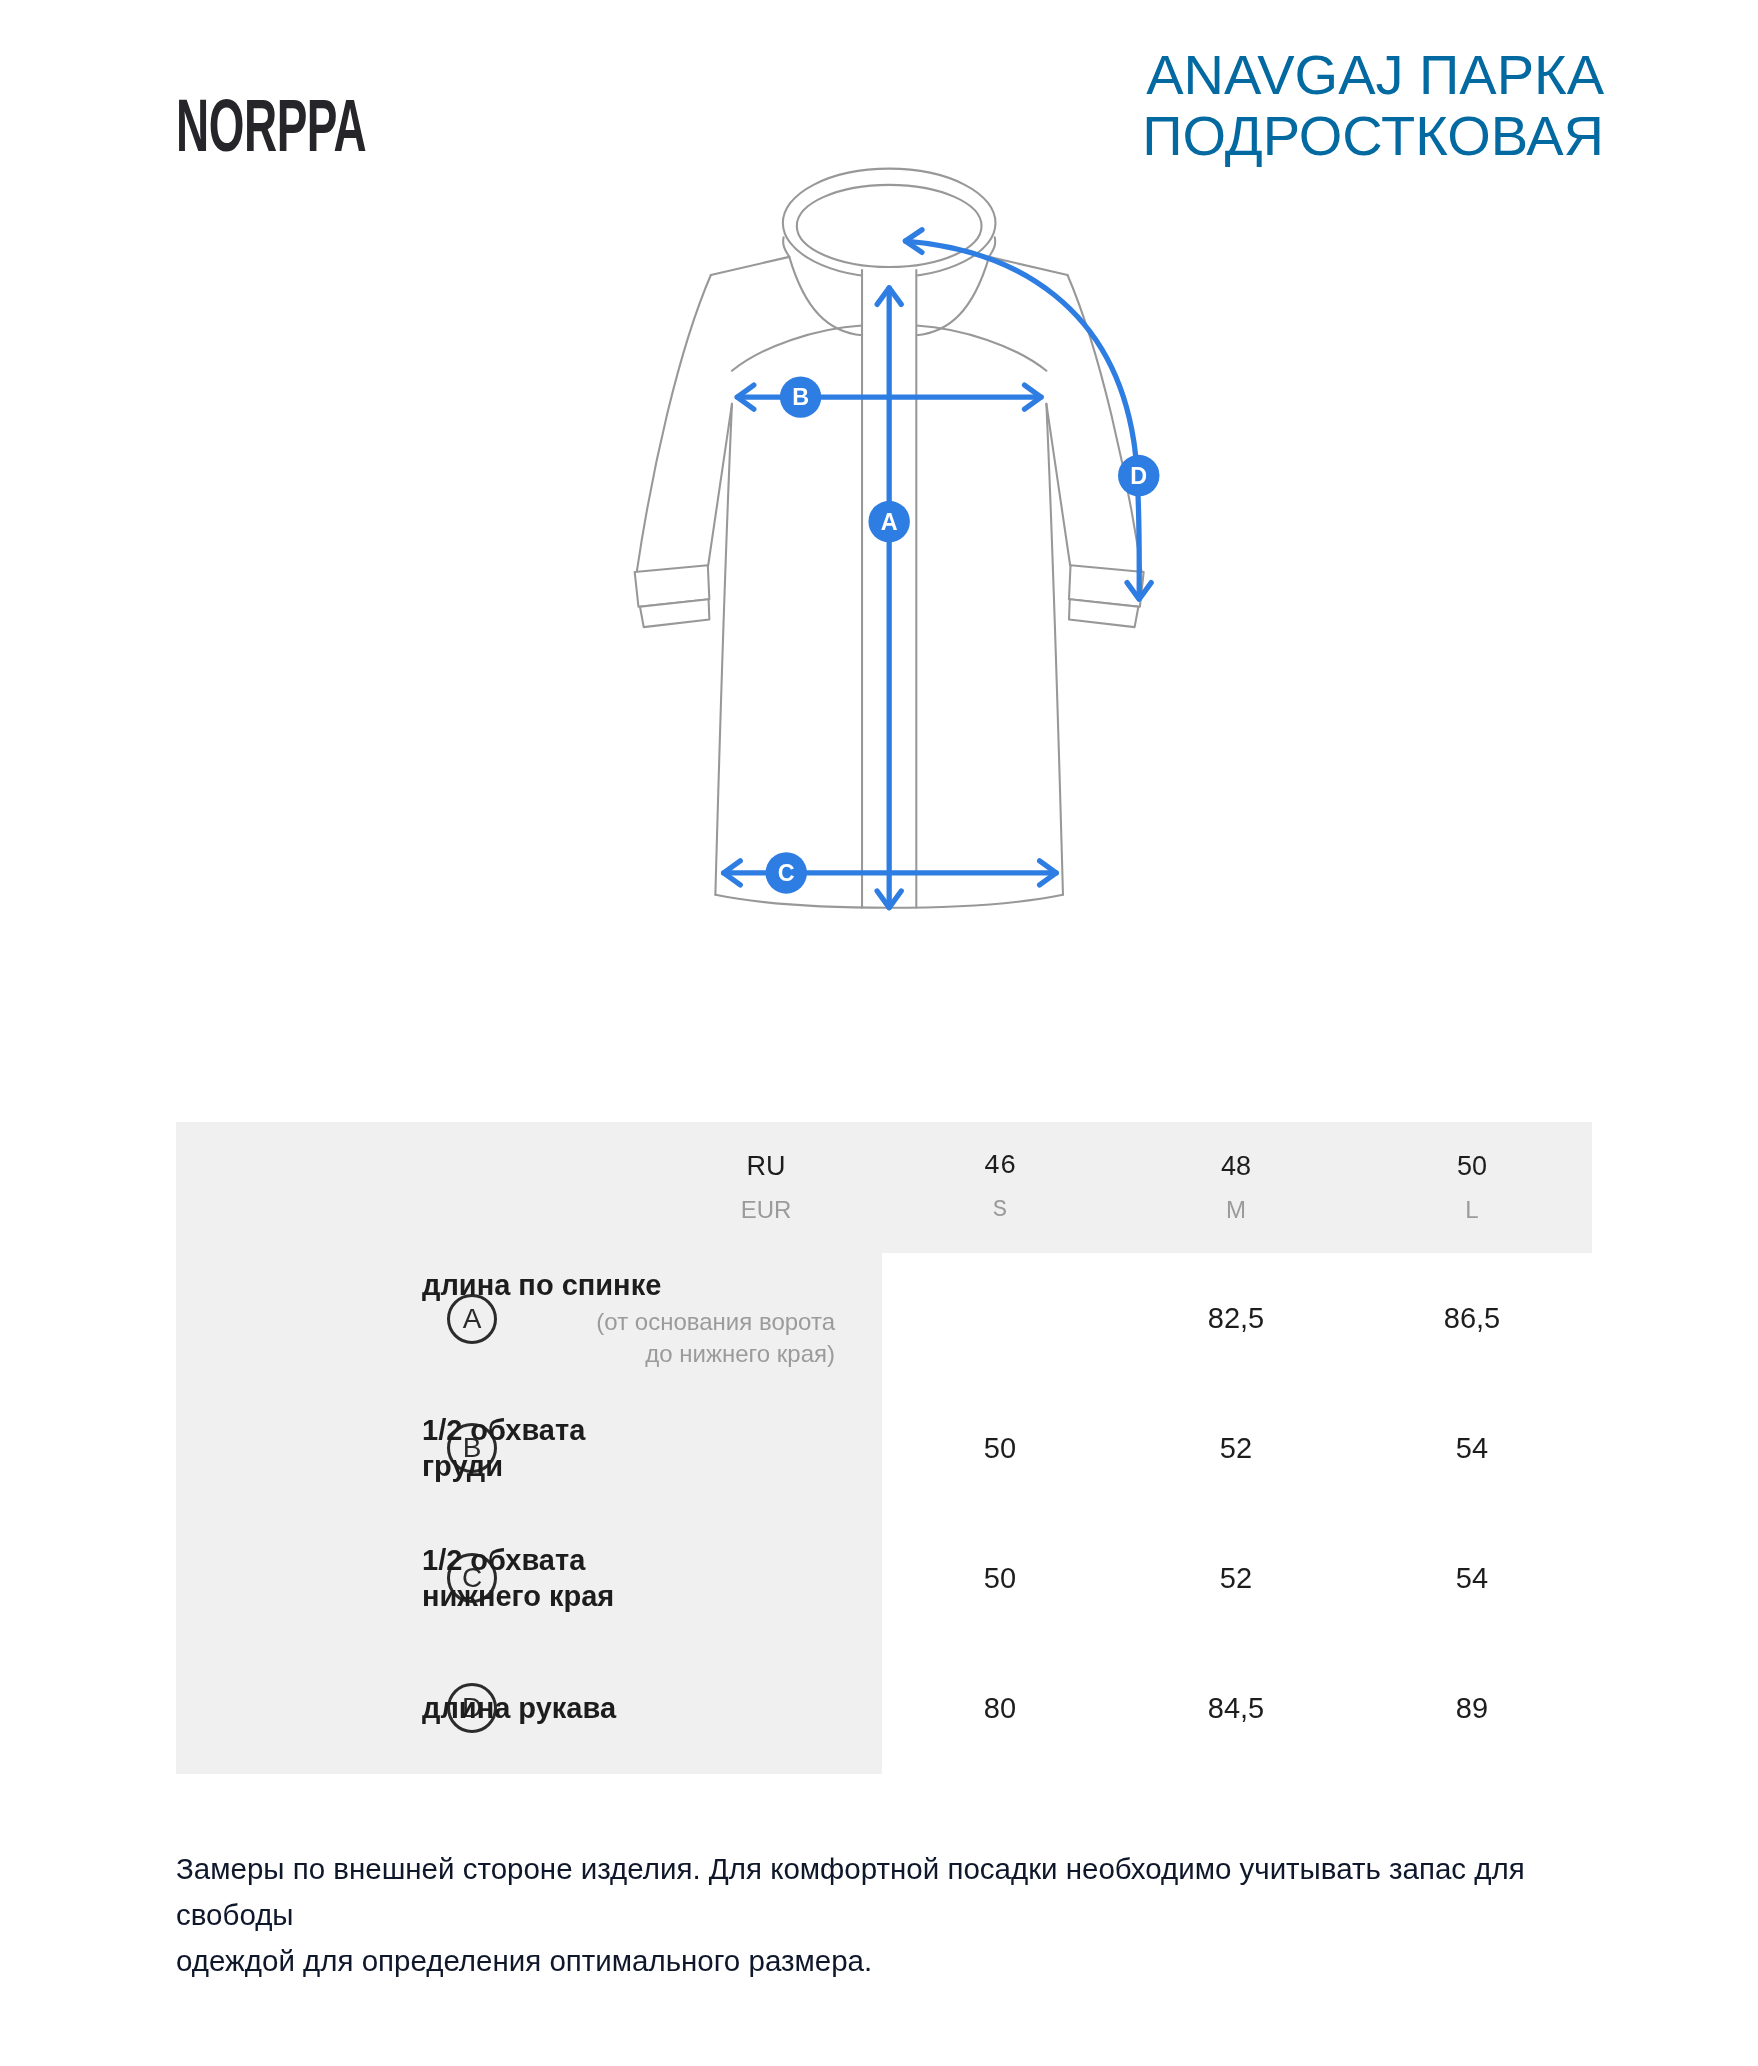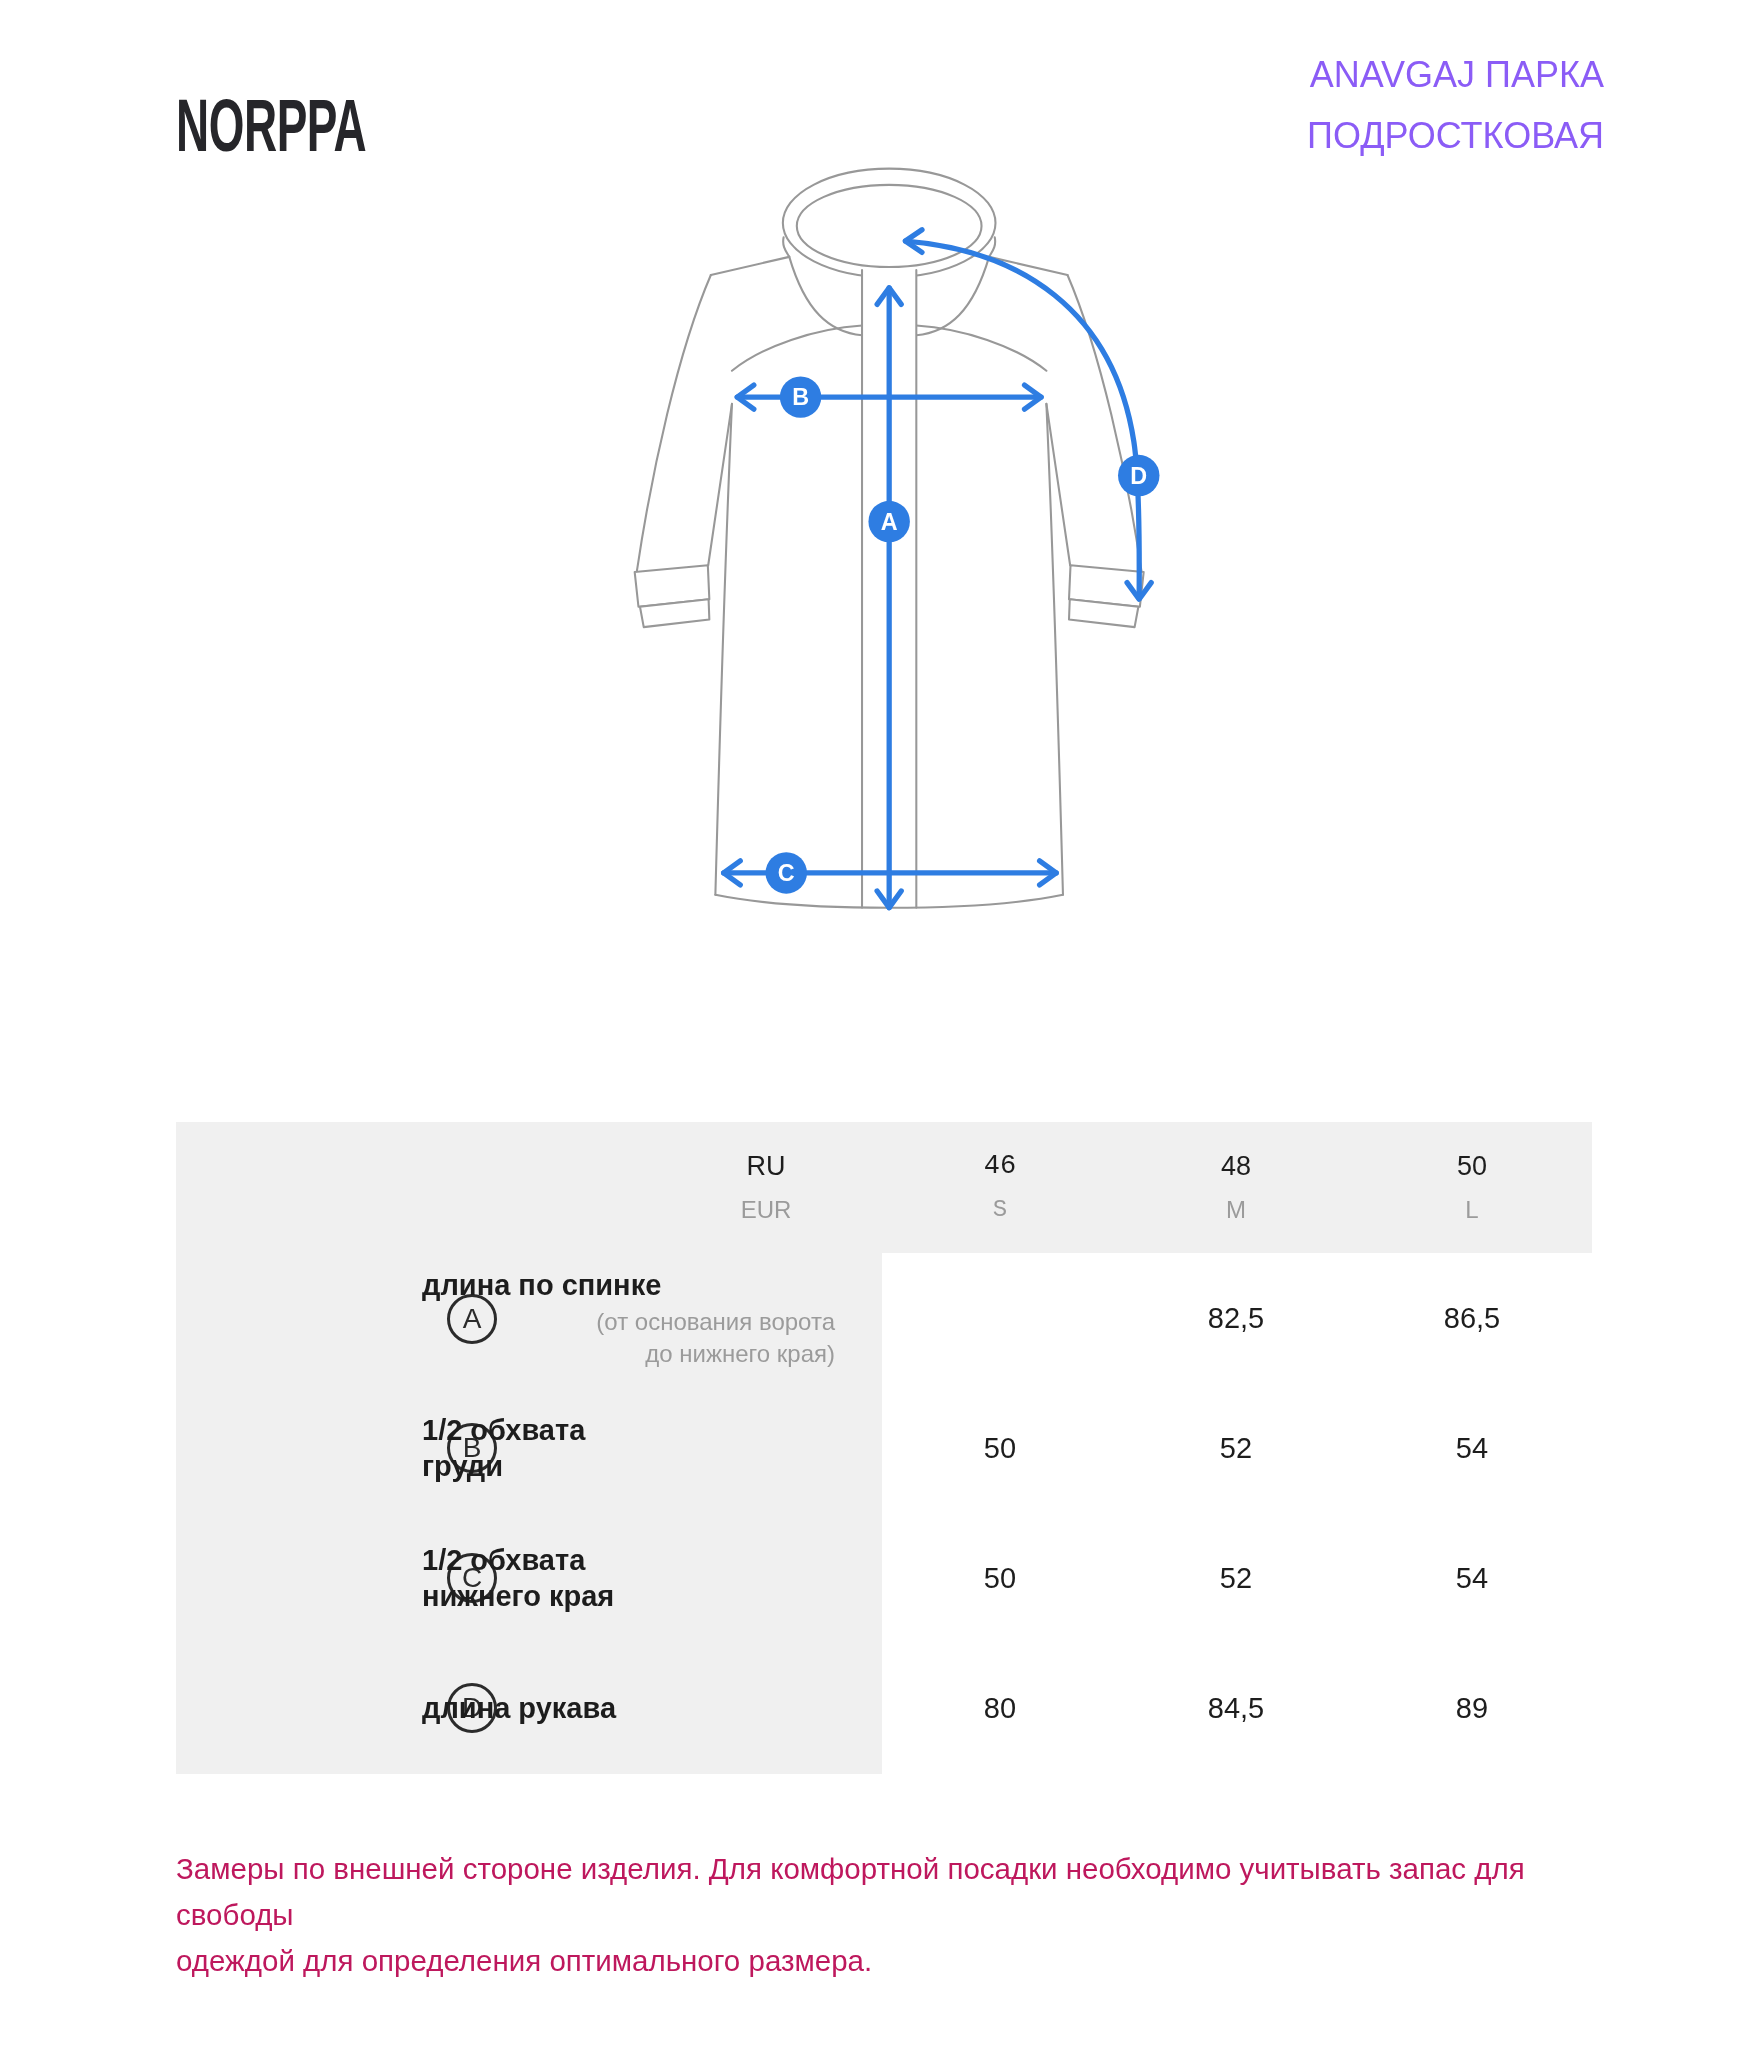--- a/index.html
+++ b/index.html
@@ -25,24 +25,24 @@
     letter-spacing:-0.7px;
     transform:scaleX(0.62);
     transform-origin:left center;
     white-space:nowrap;
   }
   .title{
     position:absolute;
     right:167px;
     top:44px;
     text-align:right;
-    font-size:36px;
+    font-size:56px;
     line-height:61px;
     font-weight:400;
-    color:#8b5cf6;
+    color:#0369a1;
     letter-spacing:0px;
   }
 
   
   .diagram{
     position:absolute;
     left:612px;
     top:140px;
     width:583px;
     height:797px;
@@ -127,21 +127,21 @@
 
   
   .footnote{
     position:absolute;
     left:176px;
     top:1846px;
     width:1446px;
     font-size:29.5px;
     line-height:46px;
     font-weight:400;
-    color:#be185d;
+    color:#0f172a;
   }
 </style>
 </head>
 <body>
 
 <div class="page">
 
   <div class="logo">
     <span>NORPPA</span>
   </div>

